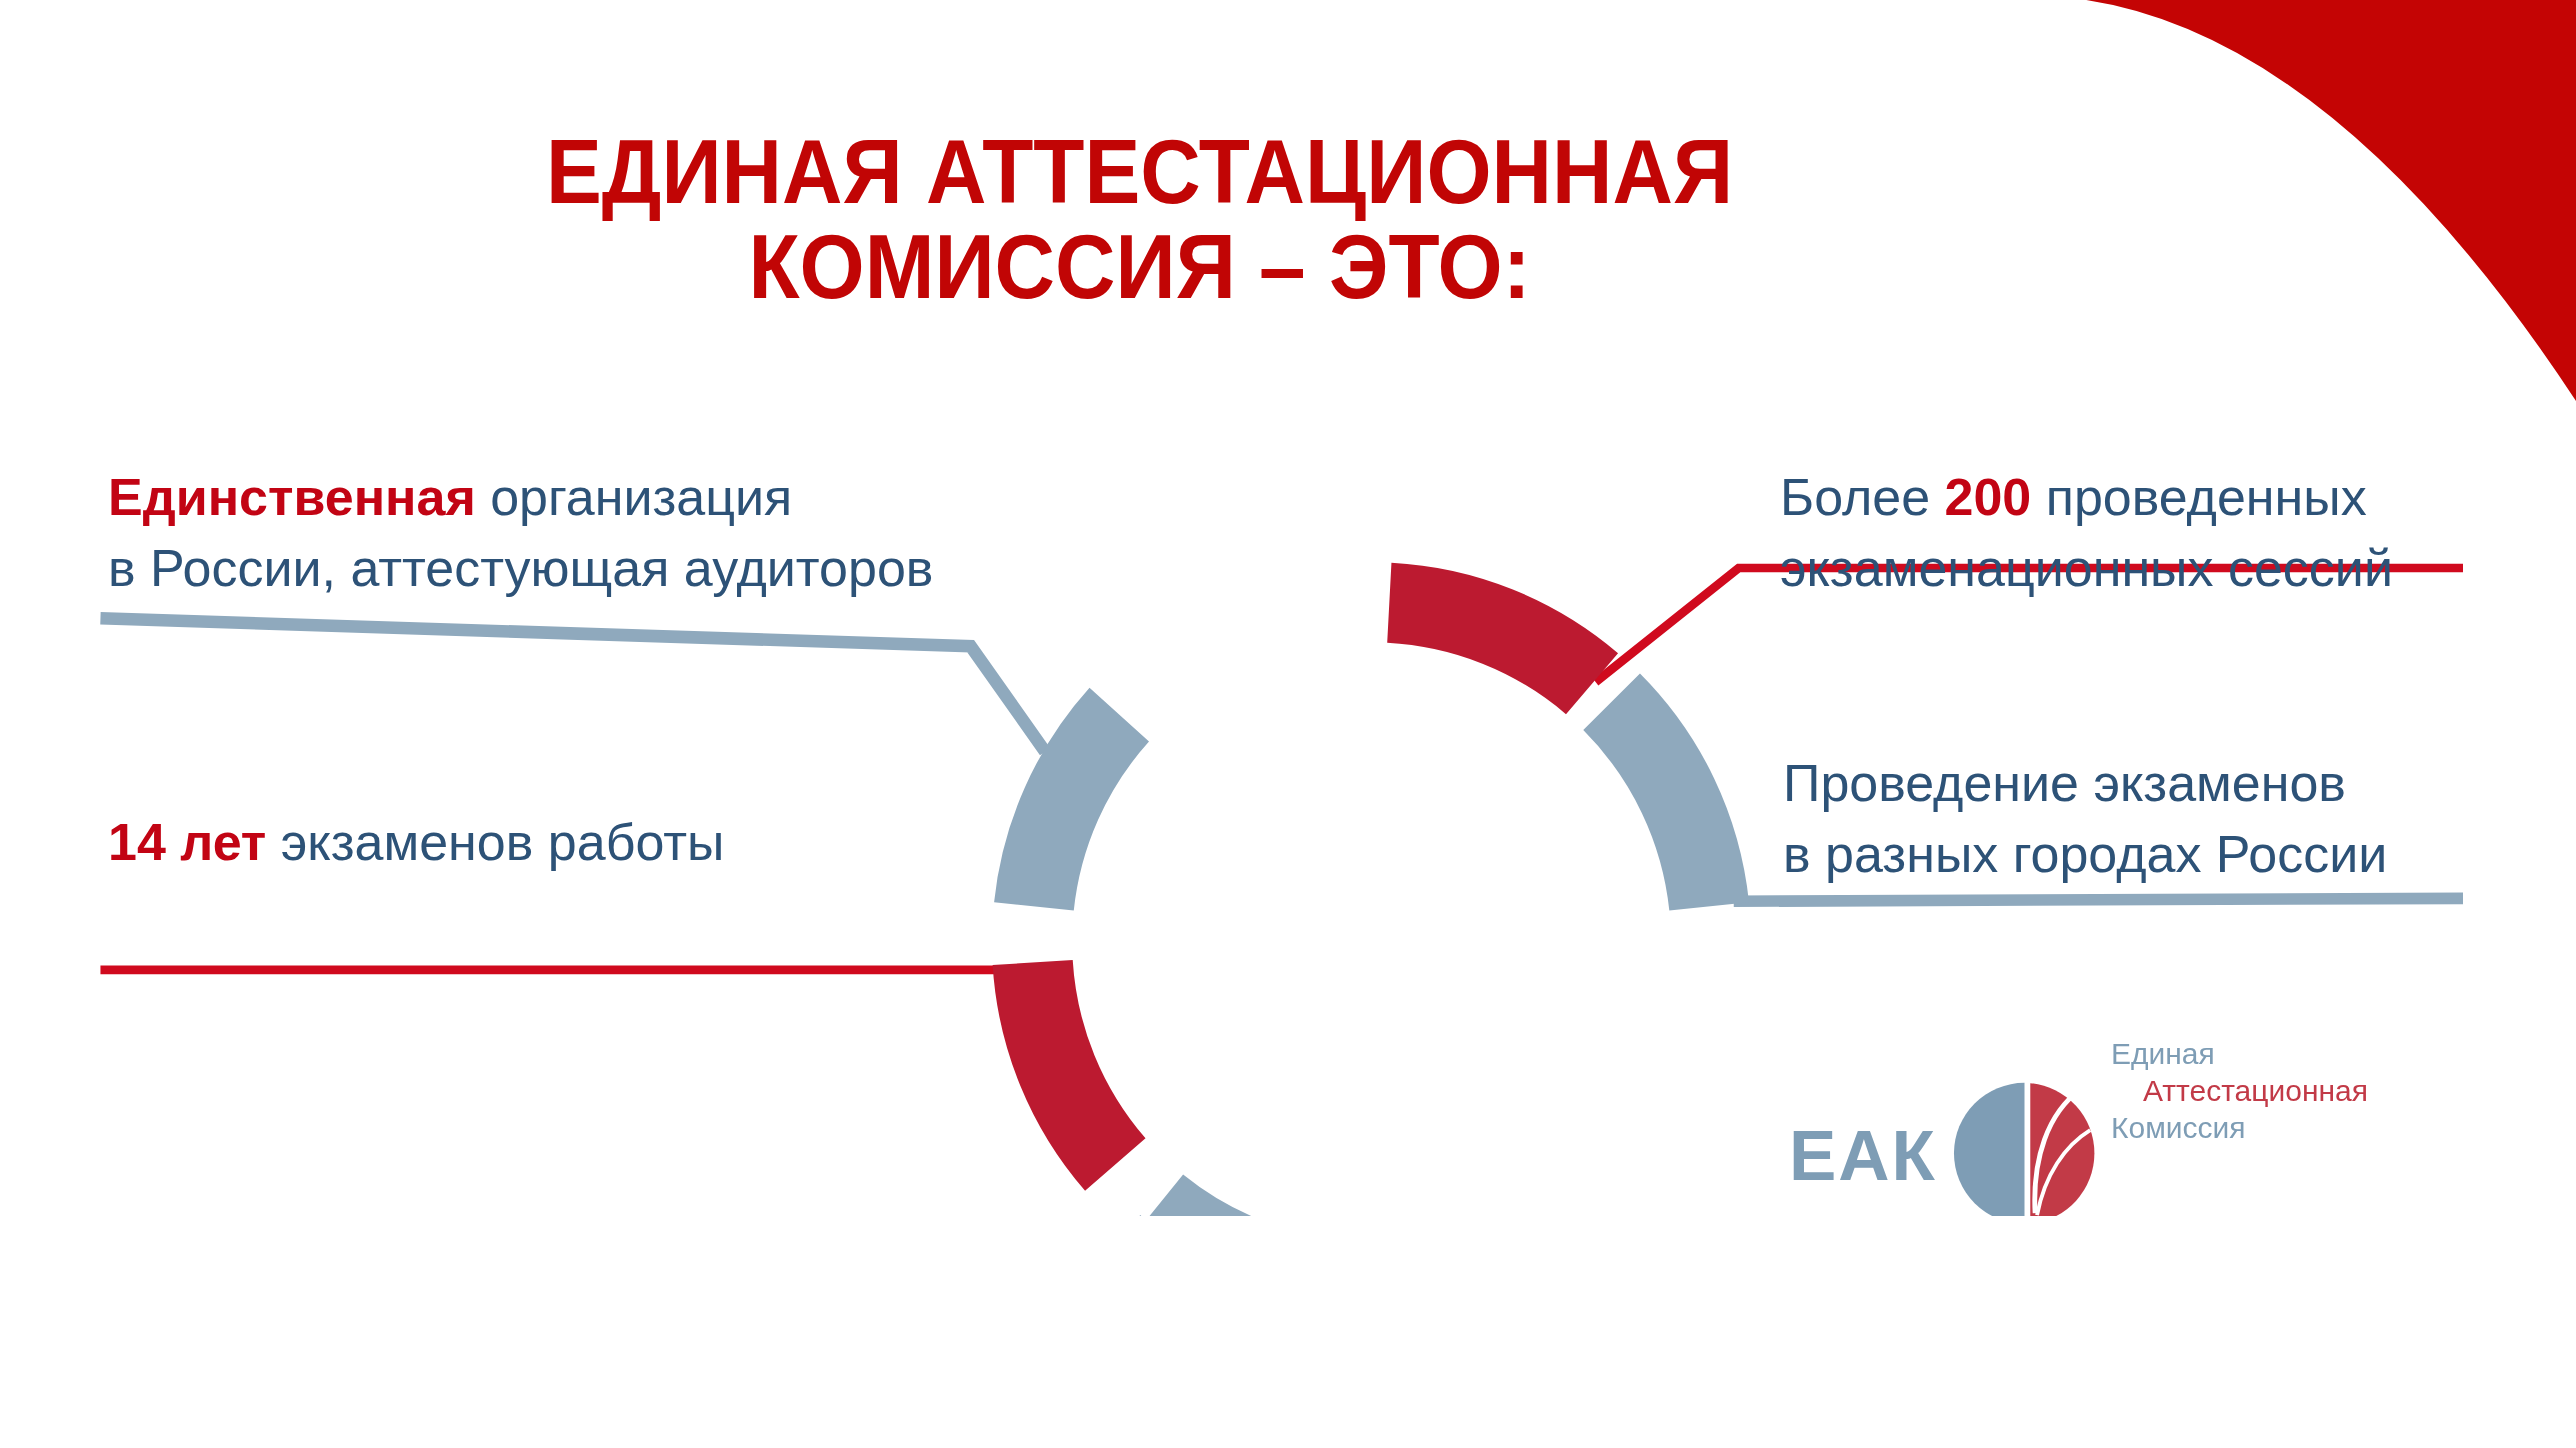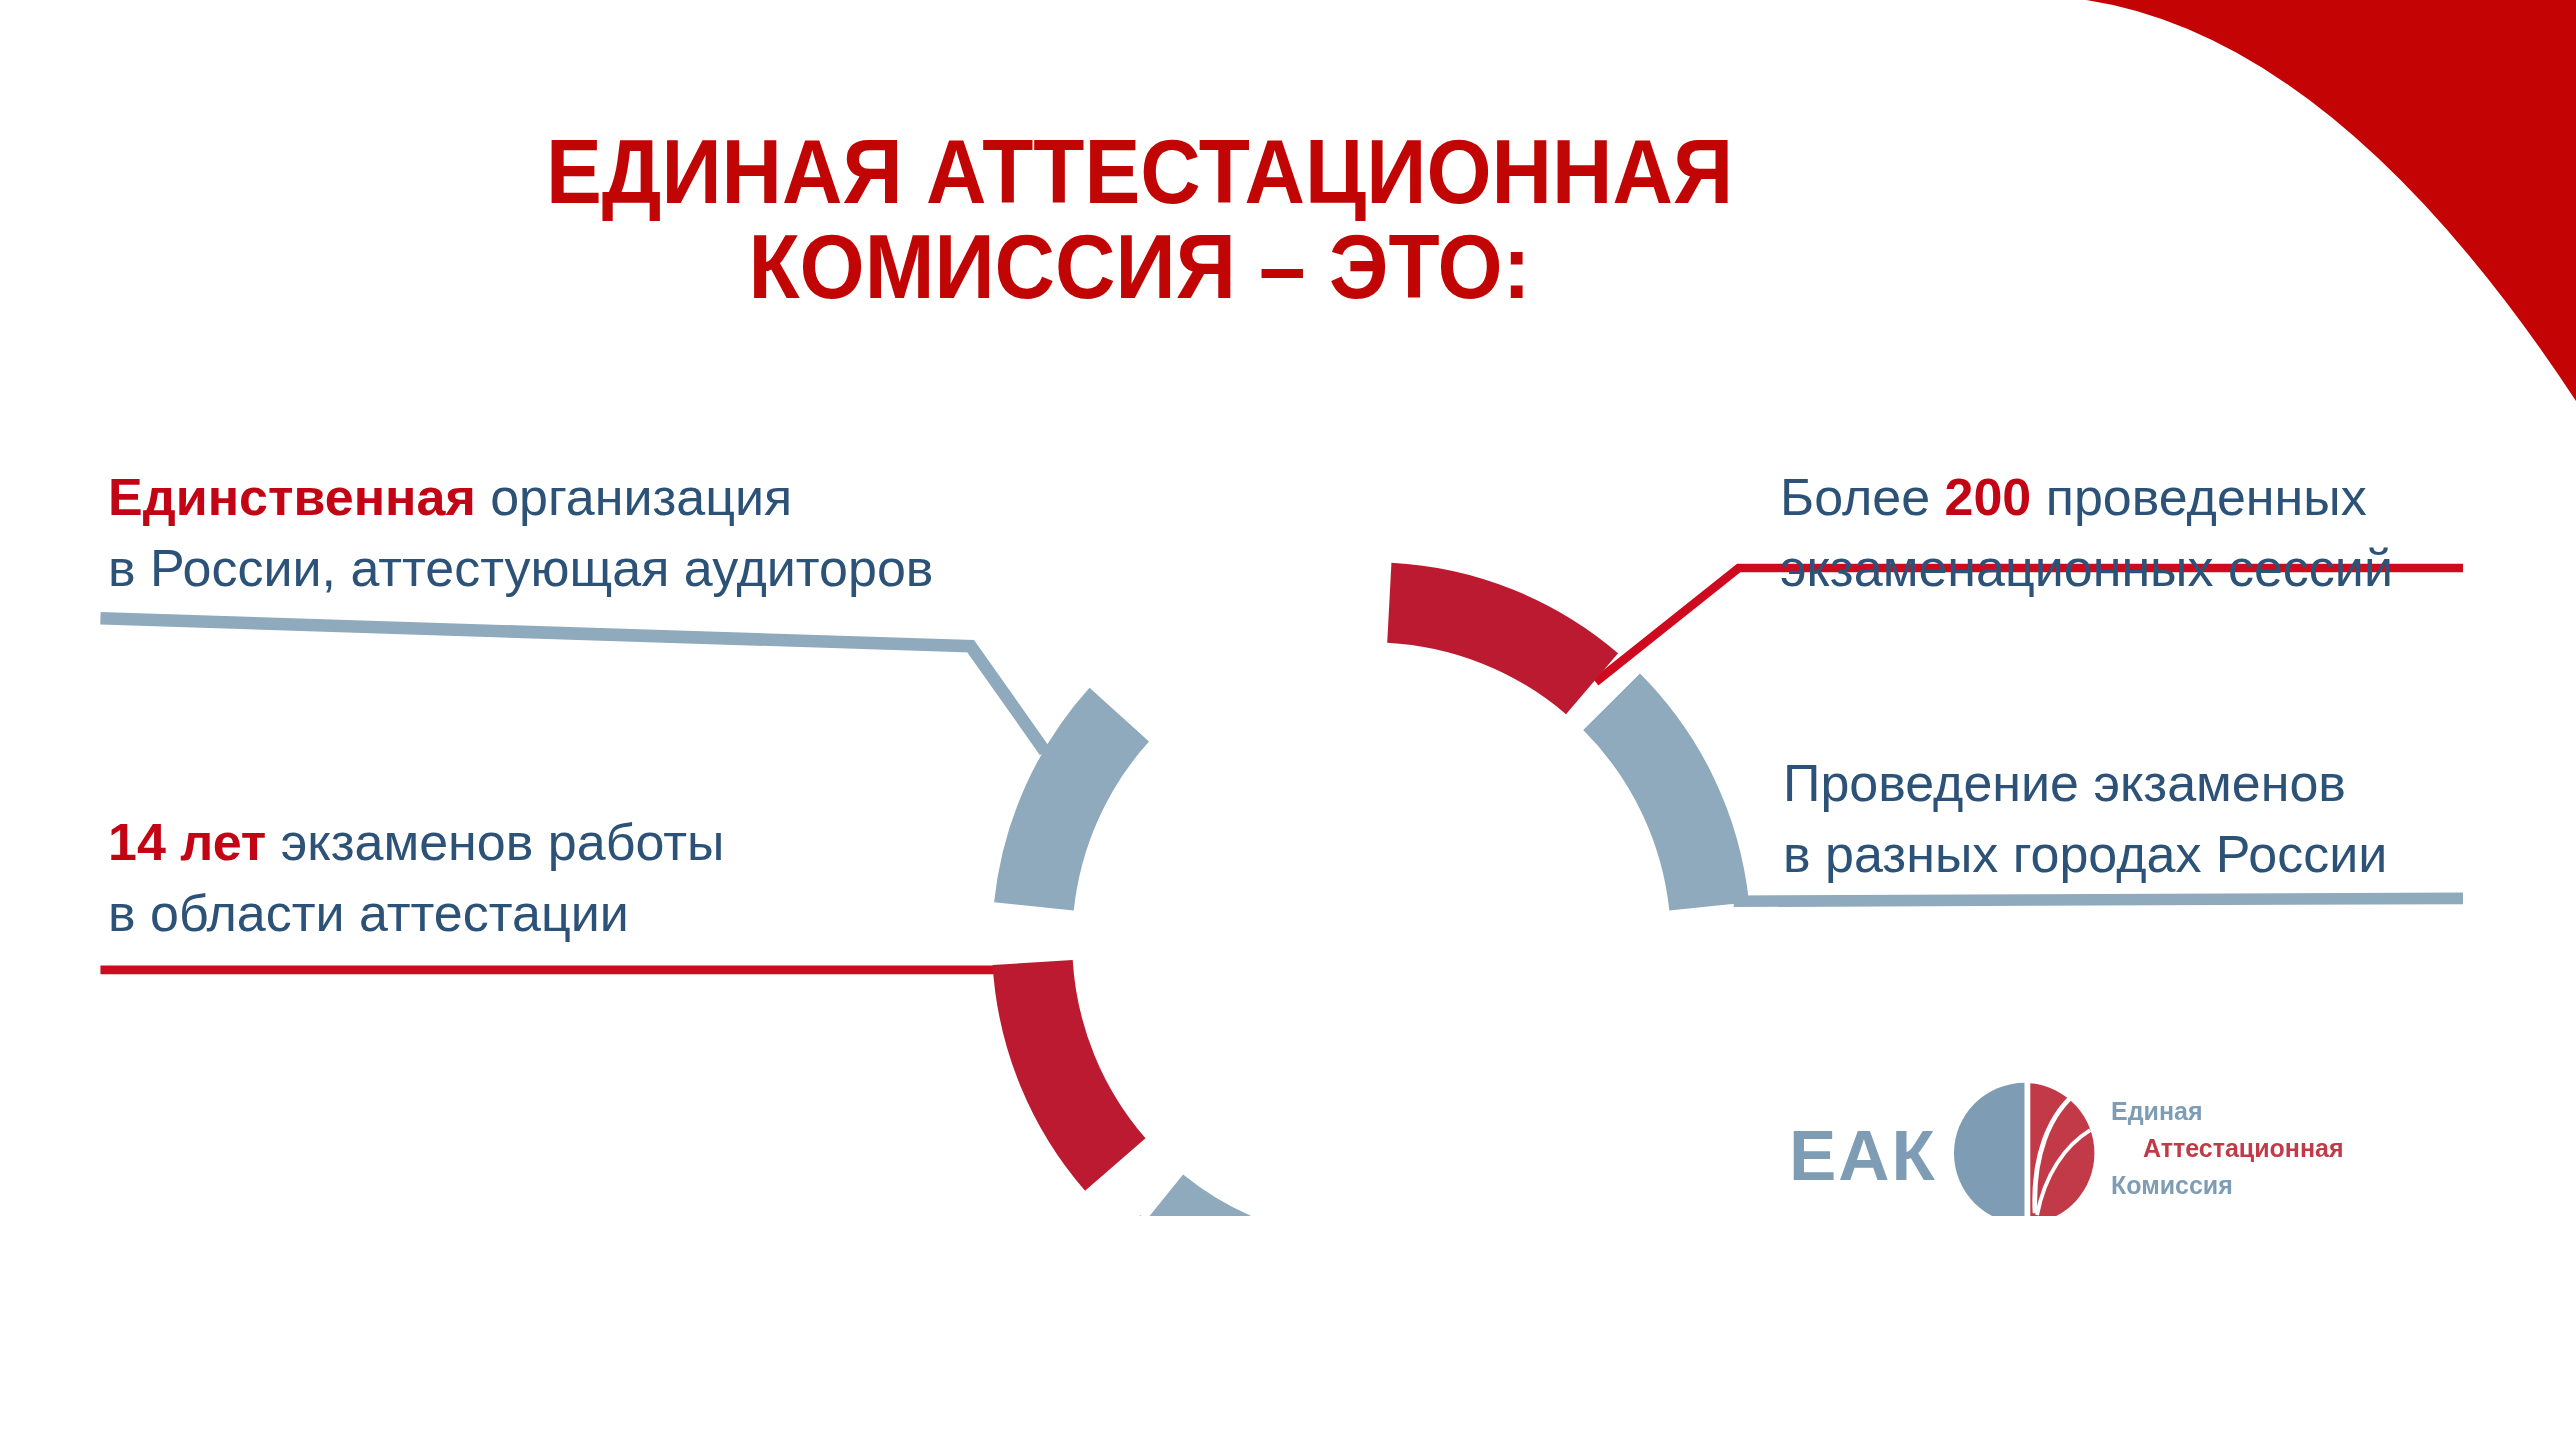--- a/index.html
+++ b/index.html
@@ -27,22 +27,22 @@
   .fact-r2{ left:1783px; top:748px; }
 
   .ring-svg{ position:absolute; left:0; top:0; }
 
   .logo-abbr{
     position:absolute; left:1789px; top:1120px;
     font-size:71px; font-weight:bold; letter-spacing:1.9px;
     color:var(--logo_slate); line-height:1;
   }
   .logo-text{
-    position:absolute; left:2111px; top:1093px;
-    font-size:25px; line-height:37px; font-weight:bold;
+    position:absolute; left:2111px; top:1035px;
+    font-size:30px; line-height:37px; font-weight:normal;
     color:var(--logo_slate); white-space:nowrap;
   }
   .logo-text .logo-line-red{ color:var(--logo_red);margin-left:32px; }
 </style>
 </head>
 <body>
 
 <div class="slide">
 
   <svg class="ring-svg" width="2576" height="1449" viewBox="0 0 2667 1500">
@@ -74,21 +74,20 @@
     <div>КОМИССИЯ – ЭТО:</div>
   </div>
 
   <div class="fact fact-l1">
     <div><span></span><span class="em">Единственная</span><span> организация</span></div>
     <div>в России, аттестующая аудиторов</div>
   </div>
 
   <div class="fact fact-l2">
     <div><span></span><span class="em">14 лет</span><span> экзаменов работы</span></div>
-    <div>в области аттестации</div>
   </div>
 
 
   <div class="fact fact-r1">
     <div><span>Более </span><span class="em">200</span><span> проведенных</span></div>
     <div>экзаменационных сессий</div>
   </div>
 
   <div class="fact fact-r2">
     <div><span></span><span class="em"></span><span>Проведение экзаменов</span></div>

